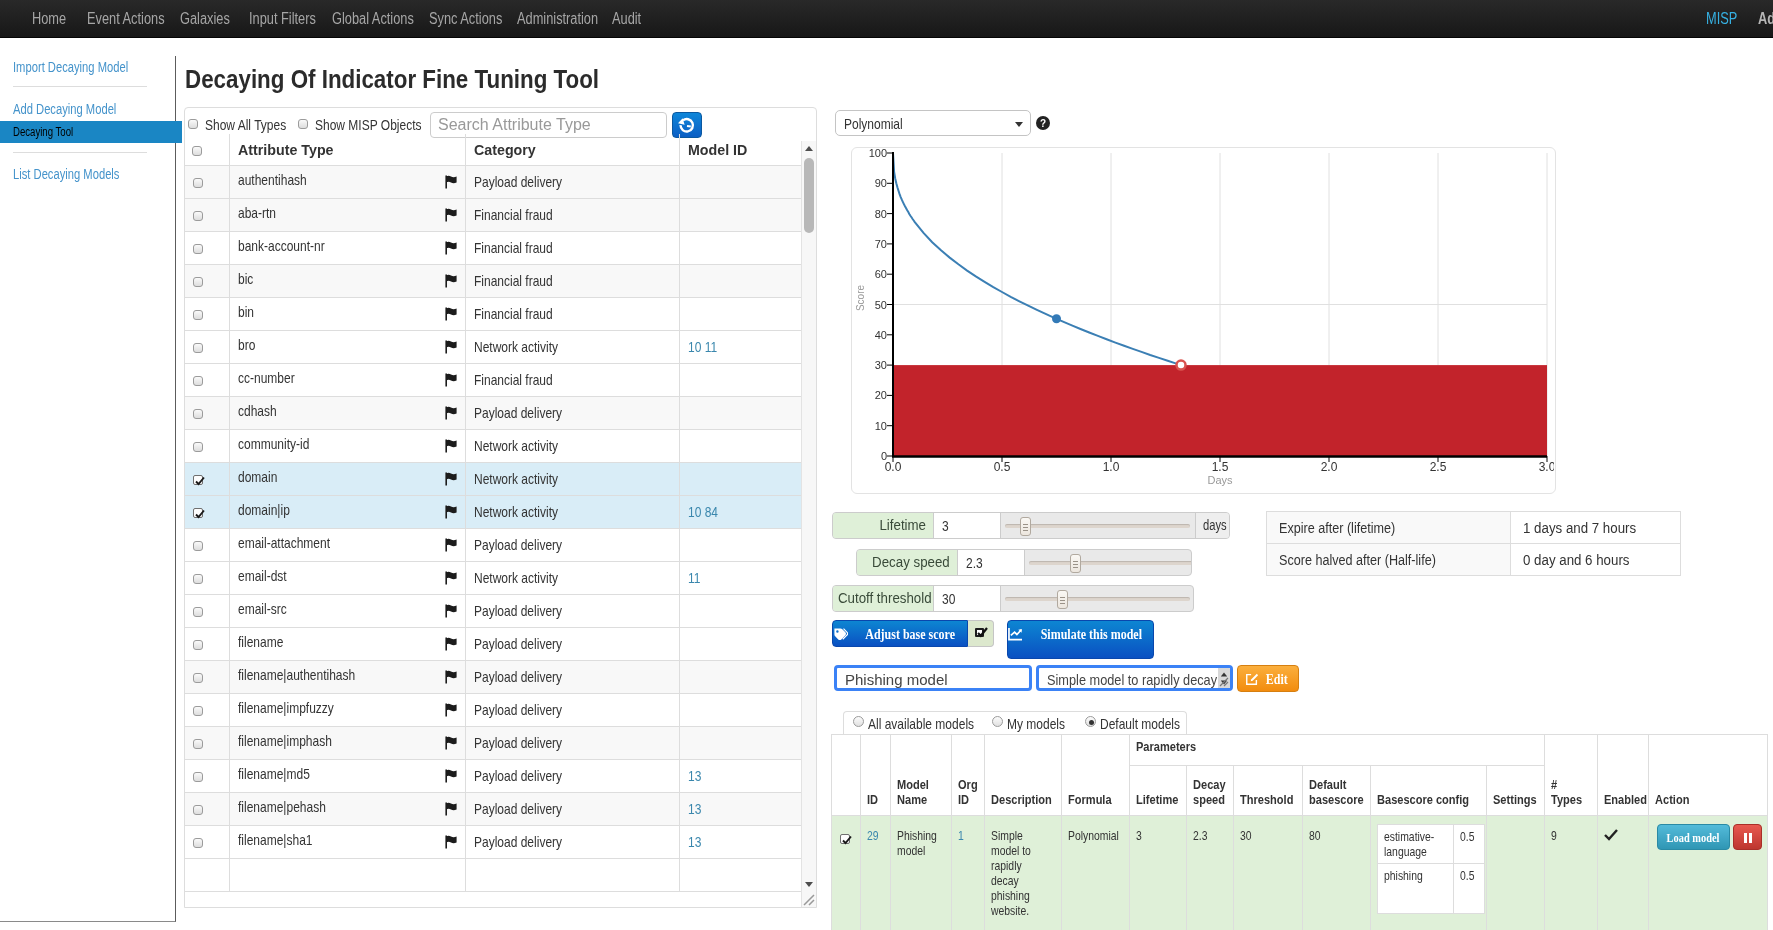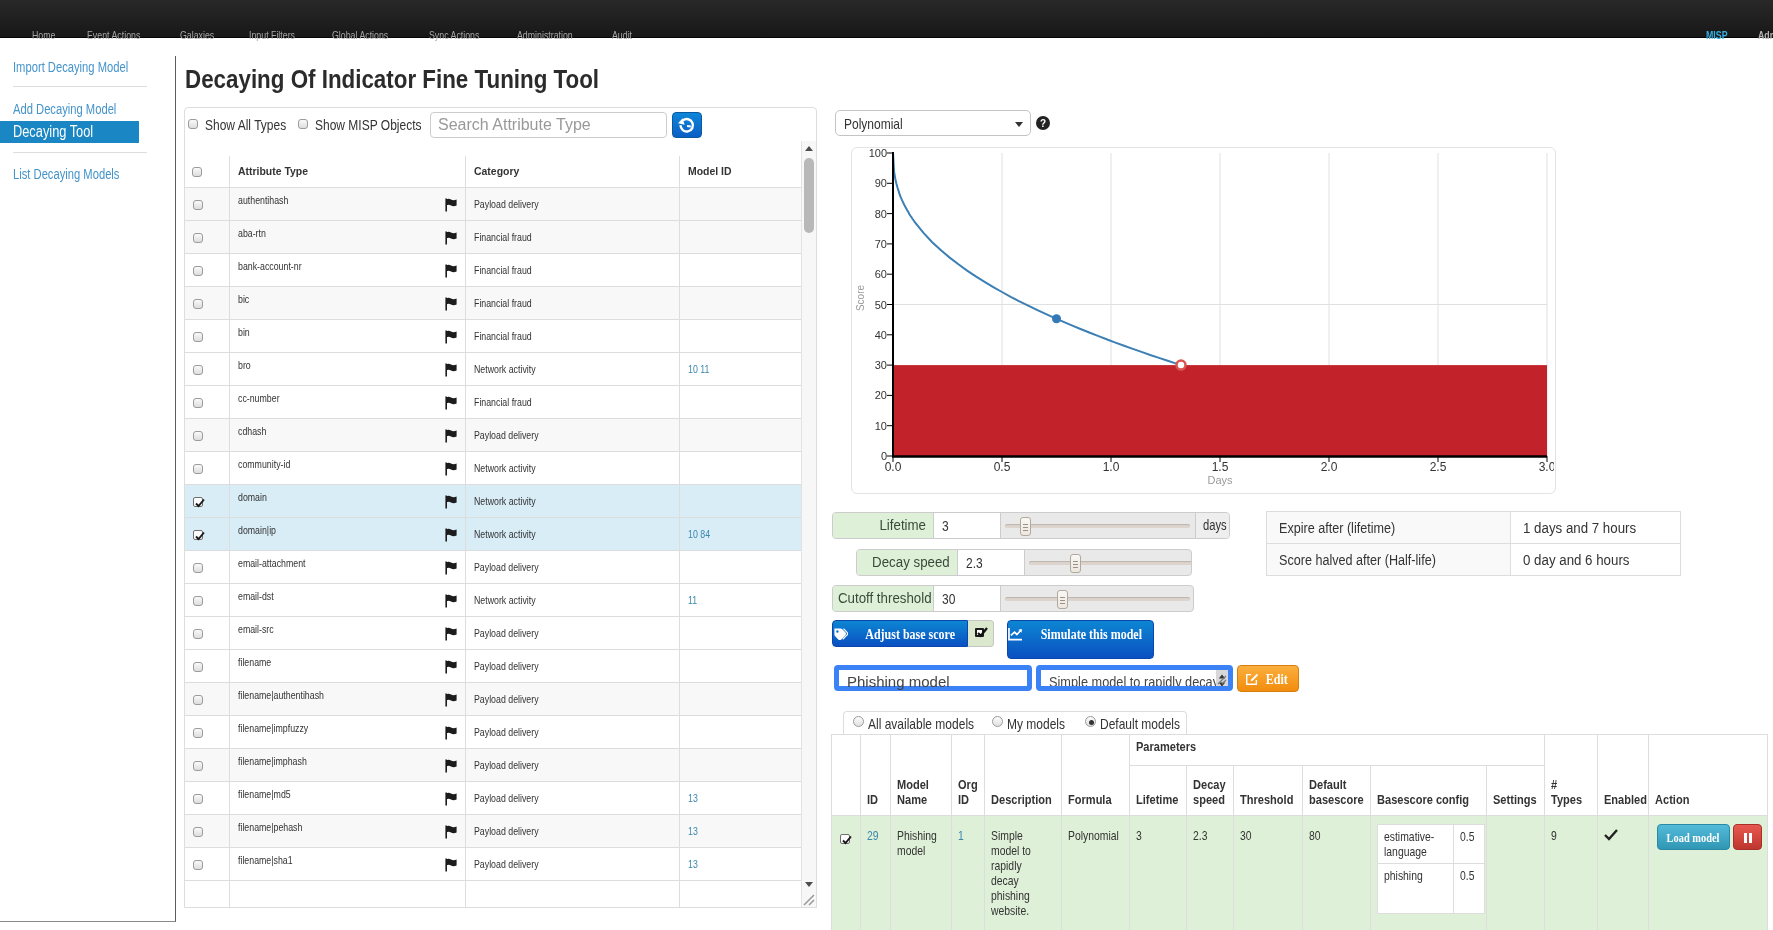--- a/index.html
+++ b/index.html
@@ -6,38 +6,38 @@
  font-family:"Liberation Sans",sans-serif;color:#333;-webkit-font-smoothing:antialiased}
 .ab{position:absolute}
 .cx{display:inline-block;transform:scaleX(.8);transform-origin:0 50%;white-space:nowrap}
 .cxc{display:inline-block;transform:scaleX(.8);transform-origin:50% 50%;white-space:nowrap}
 .cxr{display:inline-block;transform:scaleX(.8);transform-origin:100% 50%;white-space:nowrap}
 .cx95{display:inline-block;transform:scaleX(.95);transform-origin:0 50%;white-space:nowrap}
 .cx85{display:inline-block;transform:scaleX(.85);transform-origin:0 50%;white-space:nowrap}
 
 #nav{position:absolute;left:0;top:0;width:1773px;height:38px;
  background:linear-gradient(#292929,#171717);border-bottom:1px solid #050505}
-#nav a{position:absolute;top:16px;line-height:38px;font-size:11px;color:#a6a6a6;text-decoration:none}
+#nav a{position:absolute;top:0;line-height:38px;font-size:16px;color:#a6a6a6;text-decoration:none}
 
 #side{position:absolute;left:0;top:56px;width:176px;height:866px;background:#fff;
  border-right:1px solid #5c5c5c;border-bottom:1px solid #8a8a8a}
 #side .lnk{position:absolute;left:13px;font-size:14px;color:#4493cb}
 #side .sep{position:absolute;left:13px;width:134px;border-top:1px solid #ddd}
-#side .act{position:absolute;left:0;top:65px;width:139px;height:22px;background:#1a86c4;
- color:#ffffff;font-size:16px;line-height:22px}
+#side .act{position:absolute;left:0;top:65px;width:182px;height:22px;background:#1a86c4;
+ color:#000000;font-size:12px;line-height:22px}
 
 #title{position:absolute;left:185px;top:64px;font-size:26px;font-weight:bold;color:#2b2b2b}
 
 #lpanel{position:absolute;left:184px;top:107px;width:633px;height:801px;border:1px solid #ddd;border-radius:4px 4px 0 0;background:#fff;overflow:hidden}
 #filters{position:absolute;left:0;top:0;width:631px;height:33px;font-size:15px}
 .srch{position:absolute;left:245px;top:4px;width:237px;height:26px;border:1px solid #ccc;border-radius:4px;
  font-size:16px;color:#999;line-height:24px;padding-left:7px;background:#fff;font-family:"Liberation Sans",sans-serif}
 .bluebtn{position:absolute;left:487px;top:4px;width:30px;height:26px;border:1px solid #0a58a0;border-radius:4px;
  background:linear-gradient(#0e86d9,#0b5ec4)}
-table.att{position:absolute;left:0;top:48px;border-collapse:collapse;table-layout:fixed;width:617px;font-size:11px}
+table.att{position:absolute;left:0;top:26px;border-collapse:collapse;table-layout:fixed;width:617px;font-size:15px}
 table.att td,table.att th{border:1px solid #ddd;height:33px;padding:0 0 0 8px;text-align:left;vertical-align:middle;font-weight:normal;overflow:hidden}
 table.att th{height:31px;font-weight:bold}
 table.att .c0{width:44px}.att .c1{width:236px}.att .c2{width:214px}.att .c3{width:123px}
 table.att td:first-child,table.att th:first-child{border-left:none}
 table.att td:last-child,table.att th:last-child{border-right:none}
 table.att tr:first-child th{border-top:none}
 tr.g td{background:#f8f8f8}
 tr.b td{background:#d9edf7}
 .mid{color:#3a87ad}
 .flag{float:right;margin:4px 7px 0 0}
@@ -60,21 +60,21 @@
  font-size:14px;color:#394a39;text-align:right}
 .grp .val{position:absolute;background:#fff;font-size:15px;color:#333;border-right:1px solid #ccc}
 .groove{position:absolute;height:4px;background:#ddd5cd;border-radius:2px;box-shadow:inset 0 1px 1px rgba(0,0,0,.15)}
 .handle{position:absolute;width:11px;height:19px;background:linear-gradient(#faf8f4,#ece6de);border:1px solid #b1a99f;border-radius:3px}
 .handle i{position:absolute;left:2px;width:5px;border-top:1px solid #9a9288}
 .btn{position:absolute;border-radius:4px;color:#fff;font-family:"Liberation Serif",serif;font-weight:bold;font-size:15px;text-align:center;white-space:nowrap;overflow:hidden}
 .bp{background:linear-gradient(#0d86d2,#0a50c2);border:1px solid #0947ad}
 .bw{background:linear-gradient(#fbaf3d,#f28c0e);border:1px solid #d67f10}
 .bi{background:linear-gradient(#53bbda,#2f96b4);border:1px solid #2a8aa5}
 .bd{background:linear-gradient(#e85950,#bd362f);border:1px solid #a92f29}
-.inp{position:absolute;border:5px solid #3b82f6;border-radius:4px;background:#fff;font-size:15px;color:#444;line-height:24px;padding-left:8px}
+.inp{position:absolute;border:3px solid #3b82f6;border-radius:4px;background:#fff;font-size:15px;color:#444;line-height:24px;padding-left:8px}
 
 #itab{position:absolute;left:1266px;top:511px;width:414px;border-collapse:collapse;table-layout:fixed;font-size:14px}
 #itab td{border:1px solid #ddd;height:32px;padding-left:12px}
 #itab td:first-child{background:#f9f9f9}
 
 #mtab{position:absolute;left:831px;top:734px;width:936px;border-collapse:collapse;table-layout:fixed;font-size:13px;background:#fff}
 #mtab tr:first-child{height:31px}
 #mtab tr:nth-child(2){height:50px}
 #mtab th,#mtab td{border:1px solid #ddd;padding:4px 6px;text-align:left;vertical-align:top;font-weight:normal;overflow:hidden}
 #mtab th{vertical-align:bottom;font-weight:bold;padding:4px 6px 8px 6px}
@@ -87,21 +87,21 @@
 <body>
 <div id="nav">
  <a style="left:32px"><span class="cx">Home</span></a>
  <a style="left:87px"><span class="cx">Event Actions</span></a>
  <a style="left:180px"><span class="cx">Galaxies</span></a>
  <a style="left:249px"><span class="cx">Input Filters</span></a>
  <a style="left:332px"><span class="cx">Global Actions</span></a>
  <a style="left:429px"><span class="cx">Sync Actions</span></a>
  <a style="left:517px"><span class="cx">Administration</span></a>
  <a style="left:612px"><span class="cx">Audit</span></a>
- <a style="left:1706px;color:#36b0e2;font-weight:bold"><span class="cx">MISP</span></a>
+ <a style="left:1706px;color:#36b0e2;font-weight:normal"><span class="cx">MISP</span></a>
  <a style="left:1758px;color:#b5b5b5;font-weight:bold"><span class="cx">Adm</span></a>
 </div>
 <div id="side">
  <span class="lnk cx" style="top:3px">Import Decaying Model</span>
  <div class="sep" style="top:30px"></div>
  <span class="lnk cx" style="top:45px">Add Decaying Model</span>
  <div class="act"><span class="cx" style="margin-left:13px">Decaying Tool</span></div>
  <div class="sep" style="top:96px"></div>
  <span class="lnk cx" style="top:110px">List Decaying Models</span>
 </div>

